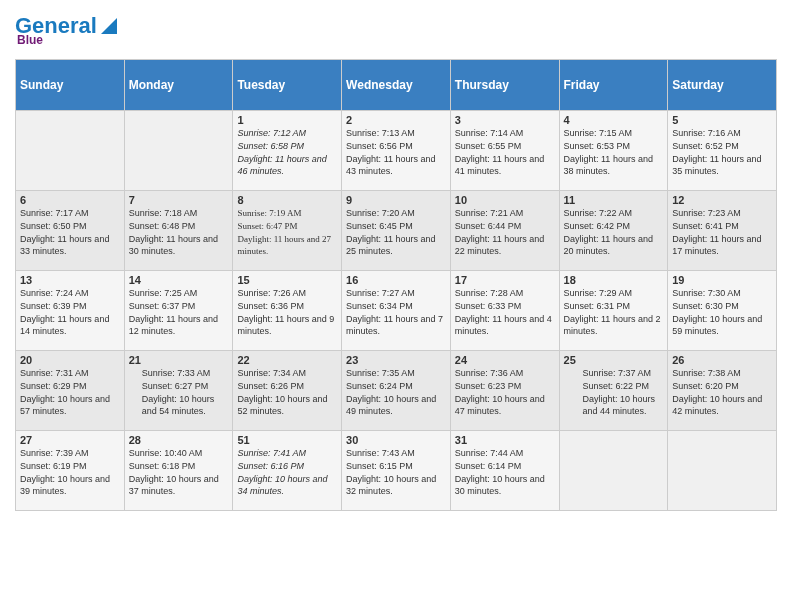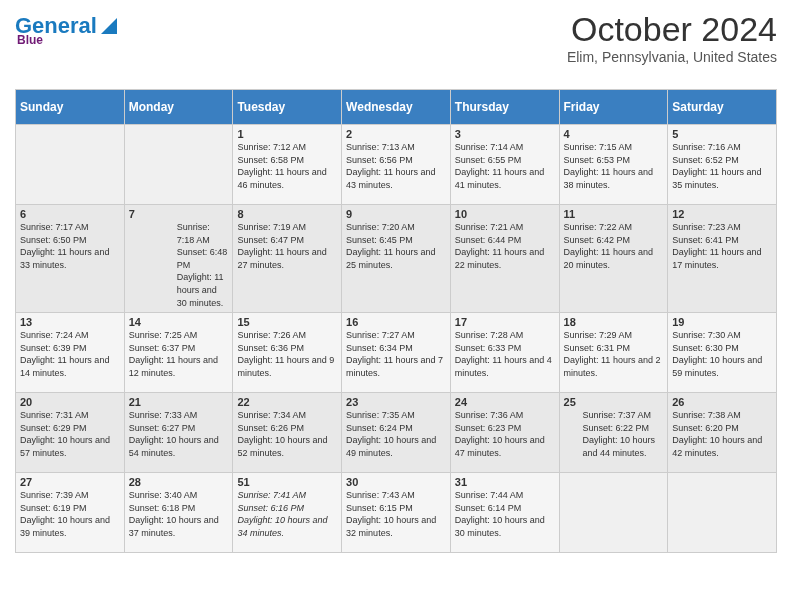--- a/index.html
+++ b/index.html
@@ -7,21 +7,21 @@
       font-family: Arial, sans-serif;
       background: #fff;
       width: 792px;
       min-height: 612px;
       padding: 10px 15px 15px;
     }
     .header {
       display: flex;
       justify-content: space-between;
       align-items: flex-start;
-      margin-bottom: 24px;
+      margin-bottom: 12px;
     }
     .logo {
       display: flex;
       align-items: flex-start;
       margin-top: 4px;
     }
     .logo-text {
       font-size: 22px;
       font-weight: bold;
       color: #333;
@@ -45,21 +45,21 @@
     table {
       width: 100%;
       border-collapse: collapse;
       table-layout: fixed;
     }
     thead th {
       background-color: #3a7fc1;
       color: #fff;
       font-size: 12px;
       font-weight: bold;
-      padding: 10px 4px;
+      padding: 18px 4px;
       text-align: left;
       border: 1px solid #ccc;
     }
     tbody td {
       vertical-align: top;
       border: 1px solid #ccc;
       padding: 3px 4px;
       font-size: 9.5px;
       color: #333;
       height: 80px;
@@ -96,45 +96,41 @@
         <span class="logo-text"><span>General</span></span>
         <svg width="20" height="22" viewBox="0 0 20 22" style="margin-left:2px;margin-top:-2px;">
           <polygon points="2,20 18,4 18,20" fill="#1a7abf"></polygon>
         </svg>
       </div>
       <div style="display:flex;align-items:center;margin-top:-4px;margin-left:2px;">
         <span class="logo-text" style="font-size:12px;color:#701a75;font-weight:bold;">Blue</span>
       </div>
     </div>
   </div>
-  <div class="title-block">
-    <div class="month-title">October 2024</div>
-    <div class="location">Elim, Pennsylvania, United States</div>
-  </div>
 </div>
 
 <table>
   <thead>
     <tr id="header-row">
         <th>Sunday</th>
         <th>Monday</th>
         <th>Tuesday</th>
         <th>Wednesday</th>
         <th>Thursday</th>
         <th>Friday</th>
         <th>Saturday</th>
       </tr>
   </thead>
   <tbody id="calendar-body">
   <tr>
         <td class="empty-cell"></td>
         <td class="empty-cell"></td>
         <td>
           <span class="day-num">1</span>
-          <div class="day-info" style="white-space: pre-line;">Sunrise: 7:12 AM
+          <div class="day-info" style="white-space: pre-line; font-style: italic;">Sunrise: 7:12 AM
 Sunset: 6:58 PM
 Daylight: 11 hours and 46 minutes.</div>
         </td>
         <td>
           <span class="day-num">2</span>
           <div class="day-info" style="white-space: pre-line;">Sunrise: 7:13 AM
 Sunset: 6:56 PM
 Daylight: 11 hours and 43 minutes.</div>
         </td>
         <td>
@@ -158,27 +154,27 @@
       </tr>
       <tr>
         <td>
           <span class="day-num">6</span>
           <div class="day-info" style="white-space: pre-line;">Sunrise: 7:17 AM
 Sunset: 6:50 PM
 Daylight: 11 hours and 33 minutes.</div>
         </td>
         <td>
           <span class="day-num">7</span>
-          <div class="day-info" style="white-space: pre-line; margin-left: 48px;">Sunrise: 7:18 AM
+          <div class="day-info" style="white-space: pre-line;">Sunrise: 7:18 AM
 Sunset: 6:48 PM
 Daylight: 11 hours and 30 minutes.</div>
         </td>
         <td>
           <span class="day-num">8</span>
-          <div class="day-info" style="white-space: pre-line;">Sunrise: 7:19 AM
+          <div class="day-info" style="white-space: pre-line; font-family: Liberation Serif, serif;">Sunrise: 7:19 AM
 Sunset: 6:47 PM
 Daylight: 11 hours and 27 minutes.</div>
         </td>
         <td>
           <span class="day-num">9</span>
           <div class="day-info" style="white-space: pre-line;">Sunrise: 7:20 AM
 Sunset: 6:45 PM
 Daylight: 11 hours and 25 minutes.</div>
         </td>
         <td>
@@ -246,21 +242,21 @@
       </tr>
       <tr>
         <td>
           <span class="day-num">20</span>
           <div class="day-info" style="white-space: pre-line;">Sunrise: 7:31 AM
 Sunset: 6:29 PM
 Daylight: 10 hours and 57 minutes.</div>
         </td>
         <td>
           <span class="day-num">21</span>
-          <div class="day-info" style="white-space: pre-line;">Sunrise: 7:33 AM
+          <div class="day-info" style="white-space: pre-line; margin-left: 13px;">Sunrise: 7:33 AM
 Sunset: 6:27 PM
 Daylight: 10 hours and 54 minutes.</div>
         </td>
         <td>
           <span class="day-num">22</span>
           <div class="day-info" style="white-space: pre-line;">Sunrise: 7:34 AM
 Sunset: 6:26 PM
 Daylight: 10 hours and 52 minutes.</div>
         </td>
         <td>
@@ -290,21 +286,21 @@
       </tr>
       <tr>
         <td>
           <span class="day-num">27</span>
           <div class="day-info" style="white-space: pre-line;">Sunrise: 7:39 AM
 Sunset: 6:19 PM
 Daylight: 10 hours and 39 minutes.</div>
         </td>
         <td>
           <span class="day-num">28</span>
-          <div class="day-info" style="white-space: pre-line;">Sunrise: 3:40 AM
+          <div class="day-info" style="white-space: pre-line;">Sunrise: 10:40 AM
 Sunset: 6:18 PM
 Daylight: 10 hours and 37 minutes.</div>
         </td>
         <td>
           <span class="day-num">51</span>
           <div class="day-info" style="white-space: pre-line; font-style: italic;">Sunrise: 7:41 AM
 Sunset: 6:16 PM
 Daylight: 10 hours and 34 minutes.</div>
         </td>
         <td>

